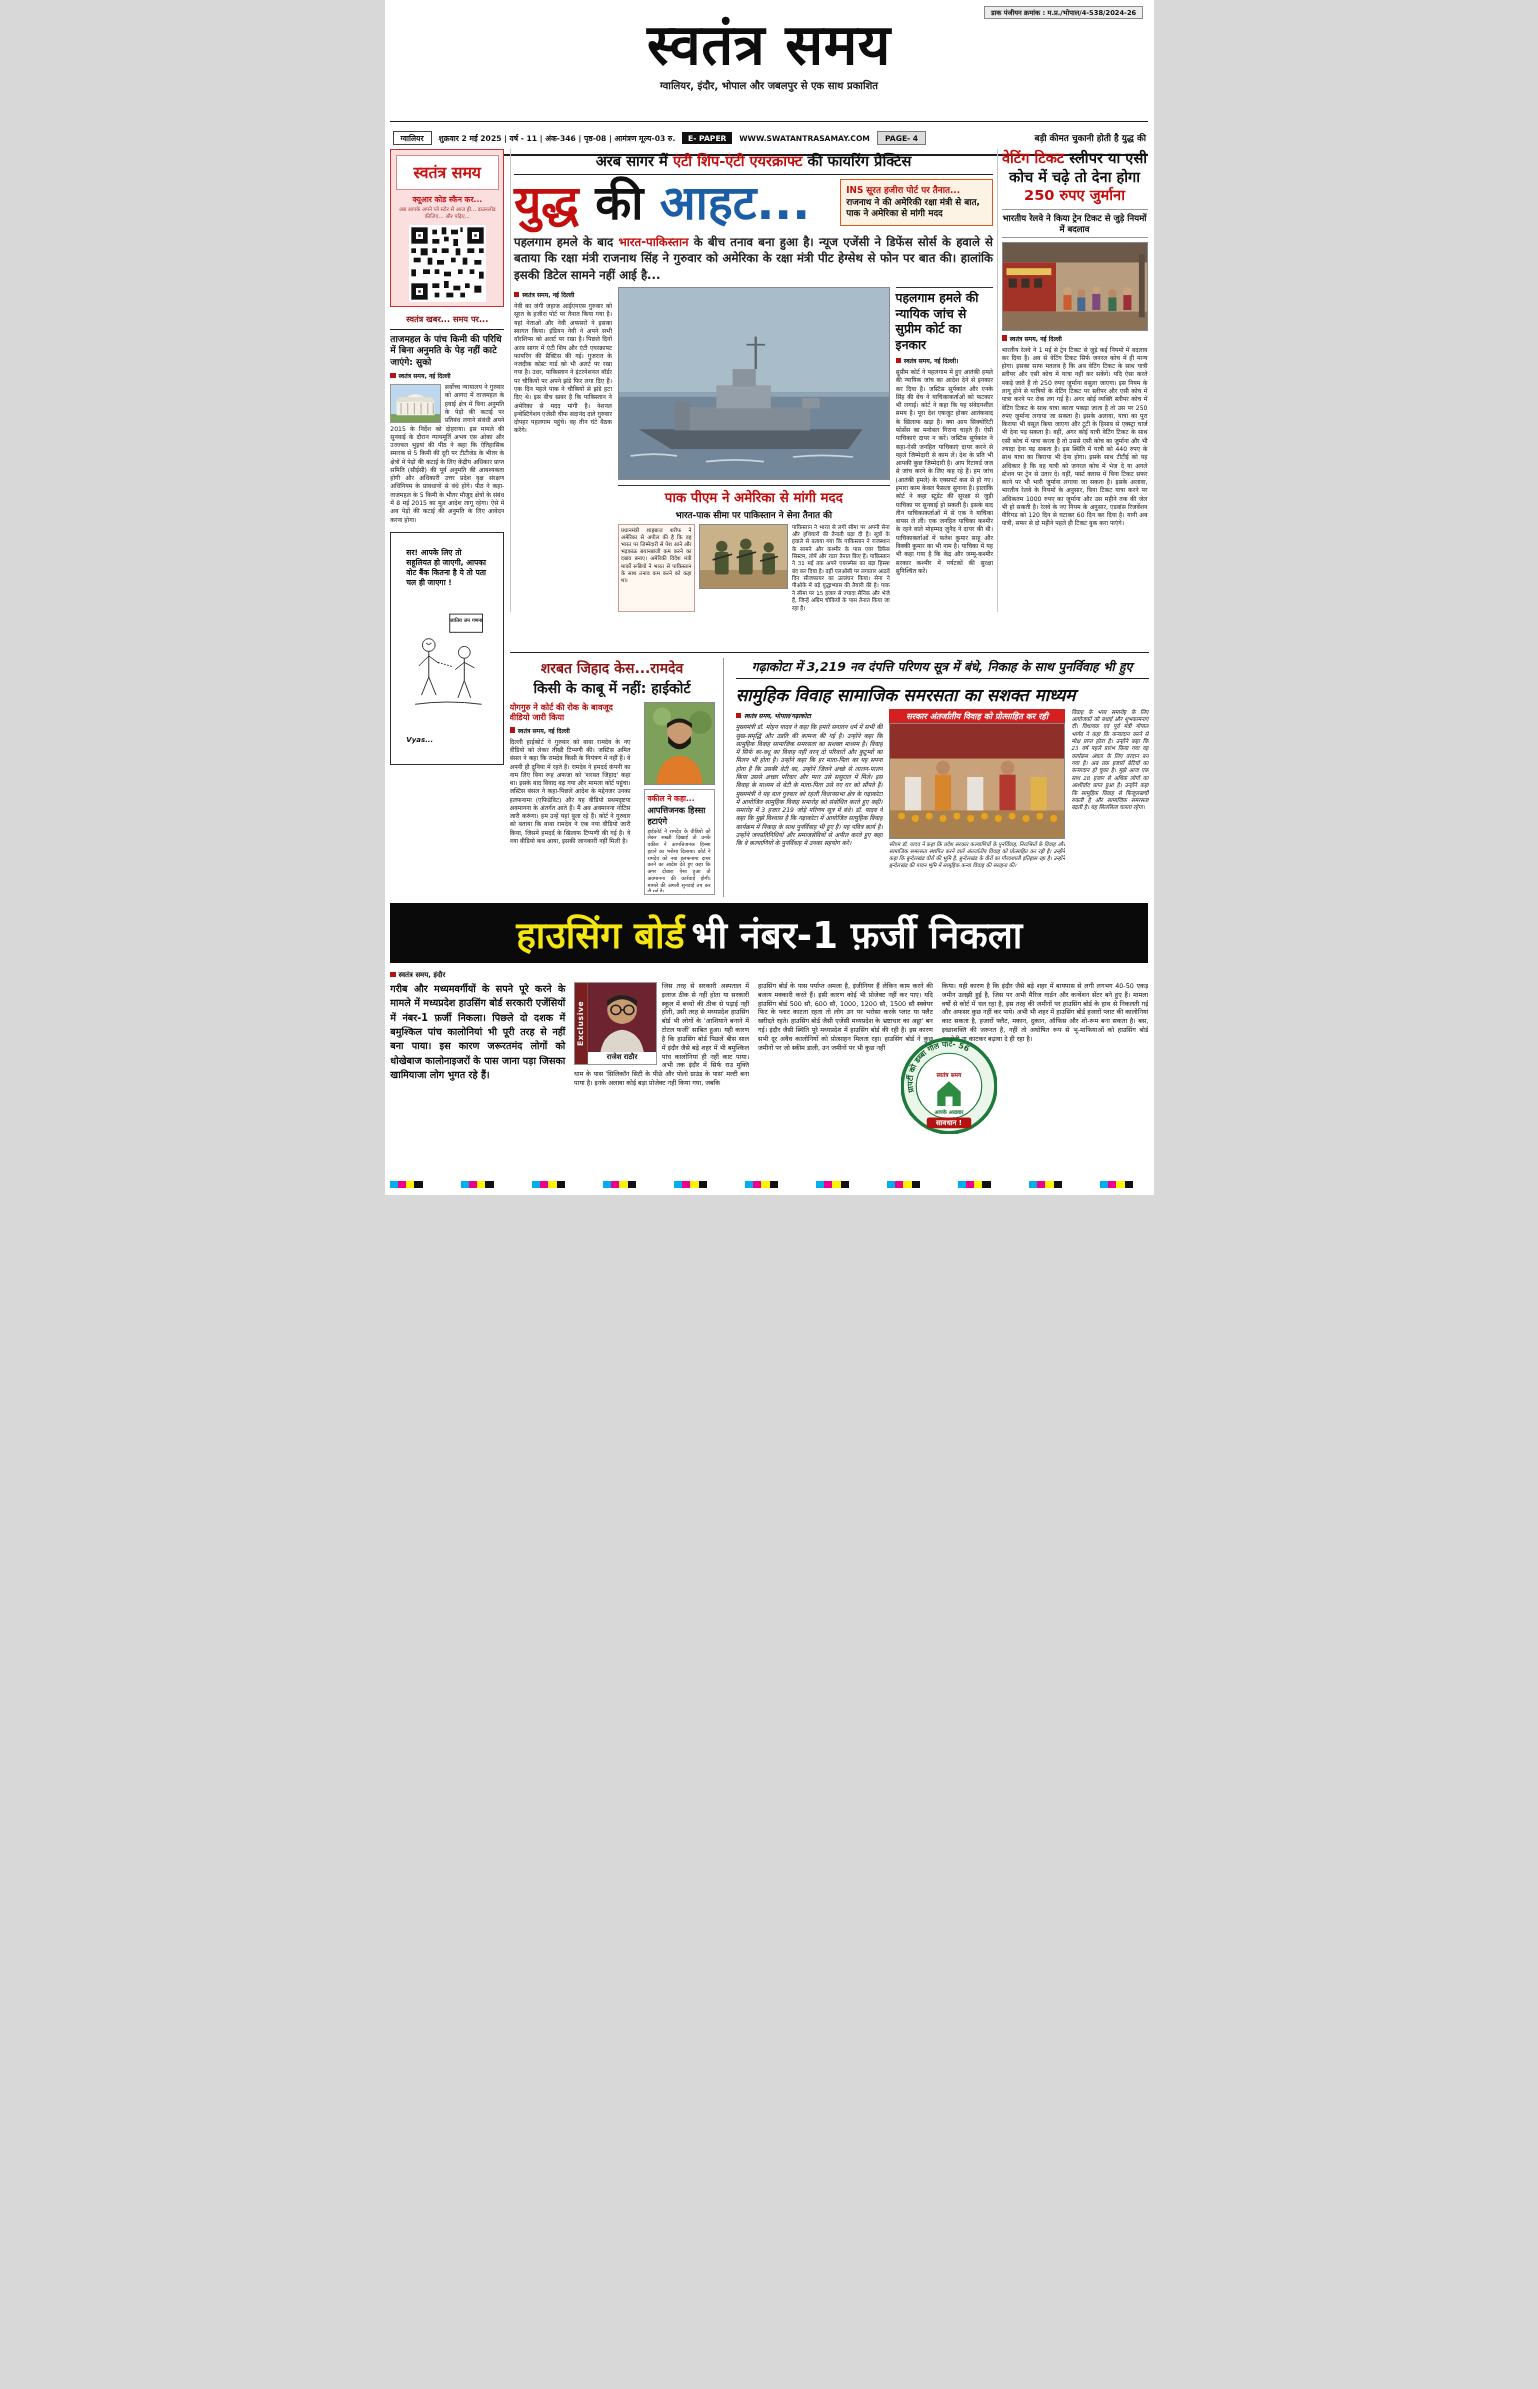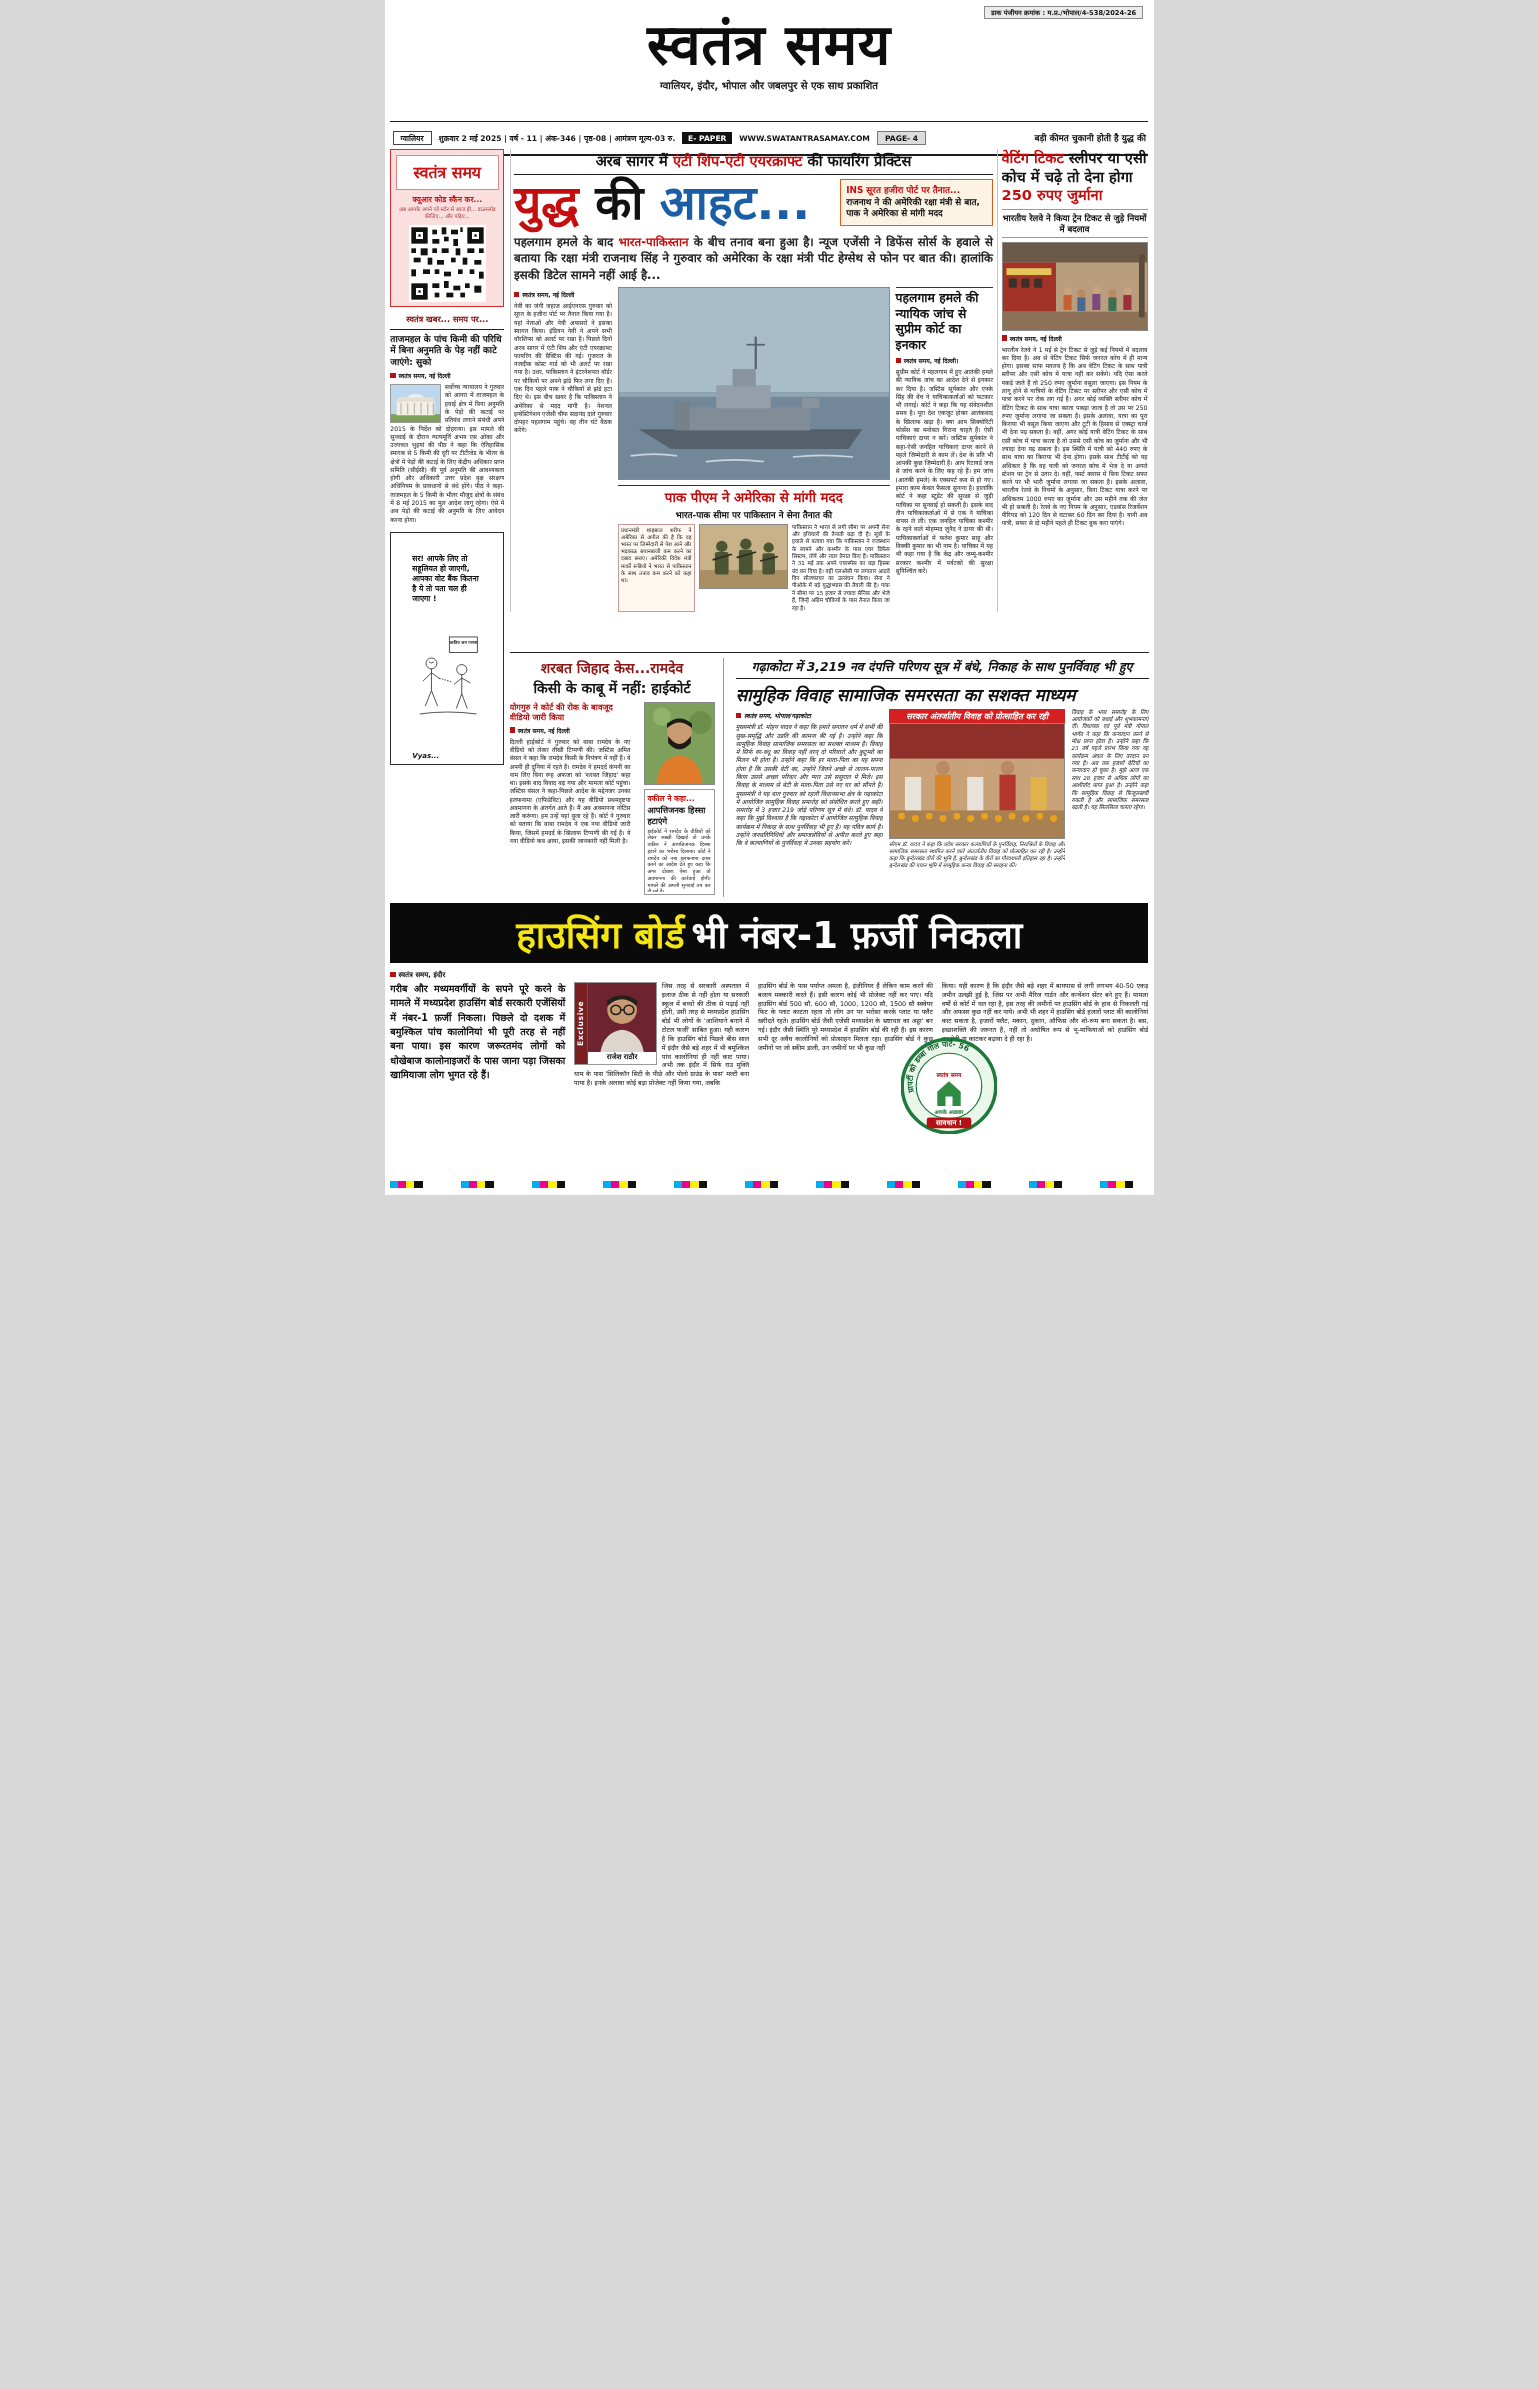--- a/index.html
+++ b/index.html
@@ -34,21 +34,21 @@
   .sidebar { position:absolute; left:5.8px; top:149px; width:114px; max-height:747px; overflow:hidden; }
   .qr-box { border:1.8px solid #cf2e2e; background:#fbdfdf; padding:4.7px 4.7px 3.5px; text-align:center; }
   .qr-logo { background:#fff; border:0.6px solid #d98a8a; padding:5.8px 2.3px; font-size:15.8px; font-weight:bold; color:#c81414; }
   .qr-head { color:#c81414; font-weight:bold; font-size:7.6px; margin-top:4.1px; }
   .qr-note { color:#a33333; font-size:5.3px; margin-top:1.8px; line-height:1.3; }
   .qr-code { width:77px; height:77px; margin:4.7px auto 1.2px; background:#fff; display:block; }
   .slogan { text-align:center; color:#8a1111; font-weight:bold; font-size:8.2px; margin:5.8px 0 4.7px; }
   .taj-head { font-size:9px; font-weight:bold; line-height:1.28; border-top:1.2px solid #222; padding-top:4px; }
   .court-img { float:left; width:51px; height:39px; margin:1.2px 3.5px 1.2px 0; border:0.6px solid #999; }
   .taj-body { max-height:193px; overflow:hidden; }
-  .cartoon { border:1.2px solid #2e2e2e; margin-top:8.2px; padding:21px; height:233px; overflow:hidden; }
+  .cartoon { border:1.2px solid #2e2e2e; margin-top:8.2px; padding:15px; height:233px; overflow:hidden; }
   .cartoon-bubble { font-size:7.6px; font-weight:bold; line-height:1.32; }
   .cartoon-sign { font-size:7px; font-style:italic; font-weight:bold; }
   
   .main { position:absolute; left:125px; top:149px; width:488px; max-height:500px; overflow:hidden; padding:0 3.5px; border-left:0.6px solid #c6c6c6; border-right:0.6px solid #c6c6c6; }
   .kicker { text-align:center; font-size:14.6px; font-weight:bold; border-bottom:1.2px solid #222; padding:0.6px 0 4.1px; }
   .head-row { display:flex; gap:11px; margin-top:4.7px; align-items:flex-start; }
   .main-head { flex:1; font-size:47px; font-weight:bold; line-height:1.02; }
   .ins-box { width:153px; border:1.2px solid #e2591a; background:#fdf3e4; padding:4.7px 5.3px; font-size:8.8px; font-weight:bold; line-height:1.32; }
   .lead { font-size:11.7px; font-weight:600; line-height:1.38; margin:7px 0 4.7px; color:#222; text-align:justify; }
   .lead .red { font-weight:bold; }
@@ -61,21 +61,21 @@
   .pak-head { color:#c40e0e; font-size:13.4px; font-weight:bold; text-align:center; border-top:1.2px solid #333; margin-top:4.1px; padding-top:2.9px; }
   .pak-sub { font-size:8.8px; font-weight:bold; text-align:center; margin:2.9px 0 2.3px; }
   .pak-row { display:flex; gap:4.1px; }
   .pak-note { width:77px; font-size:5.3px; line-height:1.35; border:0.6px solid #cc9999; background:#fff8f0; padding:2.3px; text-align:justify; }
   .soldiers-img { width:89px; height:65px; display:block; border:0.6px solid #888; }
   .pak-body { flex:1; font-size:5.5px; line-height:1.34; text-align:justify; max-height:88px; overflow:hidden; }
   .pahalgam-head { font-size:12.3px; font-weight:bold; line-height:1.26; border-top:1.2px solid #333; padding-top:2.9px; }
   .pahalgam-body { max-height:374px; overflow:hidden; }
   
   .rightcol { position:absolute; left:617px; top:149px; width:146px; max-height:500px; overflow:hidden; }
-  .rail-head { font-size:14.6px; font-weight:bold; line-height:1.28; text-align:left; }
+  .rail-head { font-size:14.6px; font-weight:bold; line-height:1.28; text-align:center; }
   .rail-sub { font-size:8.5px; font-weight:bold; text-align:center; border-top:0.6px solid #999; border-bottom:0.6px solid #999; padding:2.3px 0; margin:4.1px 0; }
   .train-img { width:100%; height:89px; display:block; border:0.6px solid #888; }
   .rail-body { max-height:303px; overflow:hidden; }
   
   .middlerow { position:absolute; left:125px; top:652px; width:639px; height:245px; border-top:1.8px solid #222; padding-top:4.7px; display:flex; gap:8.2px; overflow:hidden; }
   .sharbat { width:205px; }
   .sharbat-h1 { color:#8c1515; font-size:14px; font-weight:bold; text-align:center; }
   .sharbat-h2 { color:#141414; font-size:14px; font-weight:bold; text-align:center; margin-top:1.2px; }
   .sharbat-flex { display:flex; gap:13px; margin-top:4.7px; }
   .sharbat-left { flex:1; }

